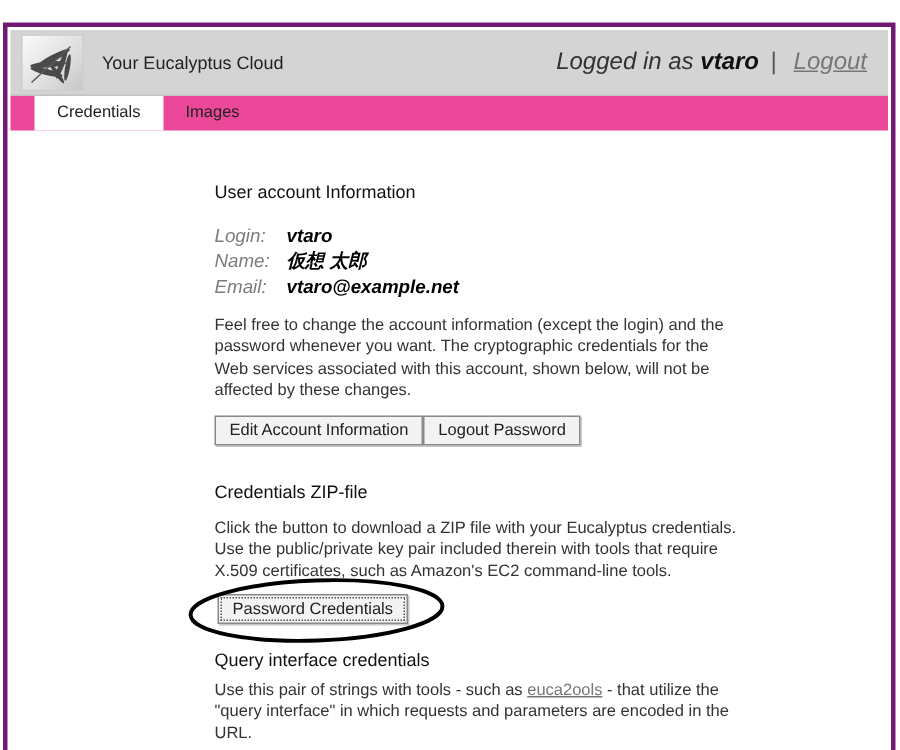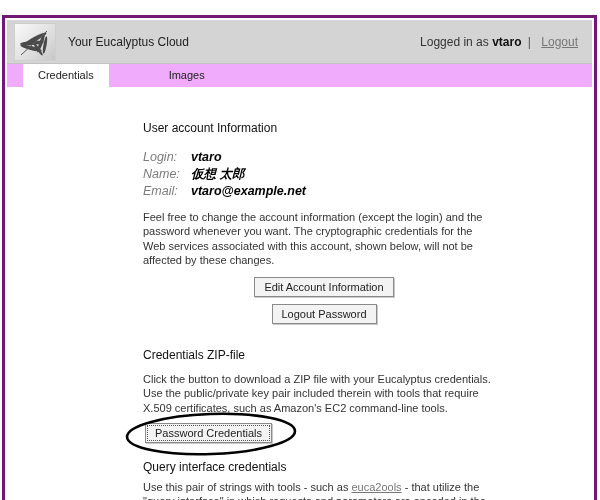--- a/index.html
+++ b/index.html
@@ -8,44 +8,44 @@
   .frame { position:absolute; left:2px; top:15px; width:595px; height:491px;
     border:3px solid #701a75; background:#fff; overflow:hidden; }
 
   
   .header { margin:2px 2px 0 2px; height:44px; background:#d4d4d4;
     display:flex; align-items:center; border-bottom:1px solid #c2c2c2; }
   .logo { width:42px; height:38px; margin-left:7px;
     background:linear-gradient(135deg,#fafafa 0%,#d9d9d9 70%,#c6c6c6 100%);
     border:1px solid #cfcfcf; display:flex; align-items:center; justify-content:center; }
   .app-title { font-size:12px; color:#222; margin-left:12px; }
-  .header-right { margin-left:auto; margin-right:14px; font-size:12px; color:#333; }
+  .header-right { margin-left:auto; margin-right:14px; font-size:16px; color:#333;font-style:italic; }
   .header-right b { color:#111; }
   .logout { color:#777; text-decoration:underline; cursor:pointer; margin-left:4px; }
   .sep { color:#555; margin:0 3px; }
 
   
-  .tabbar { margin:0 2px; height:23px; background:#f0abfc; display:flex;
-    padding-left:16px;gap:45px; }
+  .tabbar { margin:0 2px; height:23px; background:#ec4899; display:flex;
+    padding-left:16px; }
   .tab { font-size:11px; color:#222; padding:5px 15px 0 15px; cursor:pointer; }
   .tab.active { background:#fff; }
 
   
   .content { padding:34px 0 0 138px; width:500px; }
   h2.sec { font-size:12px; font-weight:normal; color:#111; margin-bottom:14px; }
   .field-row { display:flex; font-size:12.5px; line-height:17px;font-style:italic; }
   .field-label { color:#7c7c7c; width:46px; }
   .field-value { color:#000; font-weight:bold; margin-left:2px; }
   p.desc { font-size:11px; color:#333; line-height:1.3; width:349px; margin-top:10px; }
   a.inline-link { color:#777; text-decoration:underline; cursor:pointer; }
   .btn { display:inline-block; font-size:11px; color:#222; background:#f3f3f3;
     border:1px solid #8a8a8a; box-shadow:1px 1px 0 #c9c9c9; padding:3px 9px;
     cursor:pointer; font-family:"Liberation Sans","DejaVu Sans",sans-serif; }
   .btn-stack .btn { margin-bottom:7px; }
-  .btn-stack { margin-top:10px; display:flex; flex-direction:column; align-items:center; }
+  .btn-stack { margin-top:10px; display:flex; flex-direction:row; align-items:center; }
   .dl-wrap { position:relative; display:inline-block; margin-top:8px; margin-left:2px; }
   .dl-btn { outline:1px dotted #555; outline-offset:-3px; }
   .circle-annot { position:absolute; left:-22px; top:-13px; pointer-events:none; }
   .sec-gap { margin-top:17px; }
 </style>
 </head>
 <body>
 
 <div class="frame">
 

